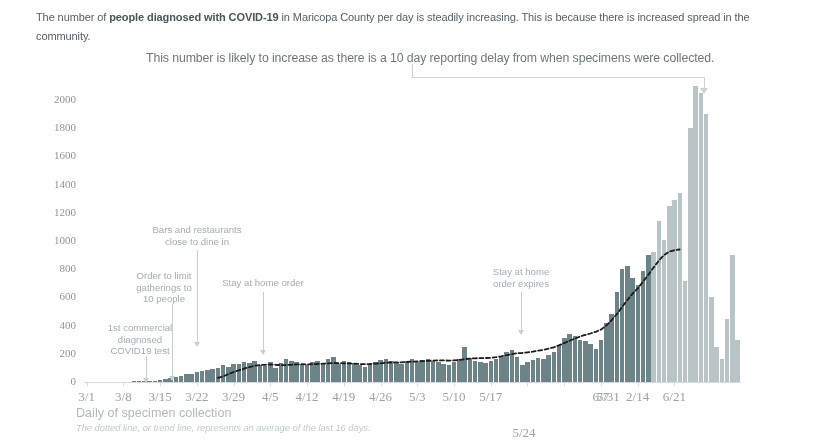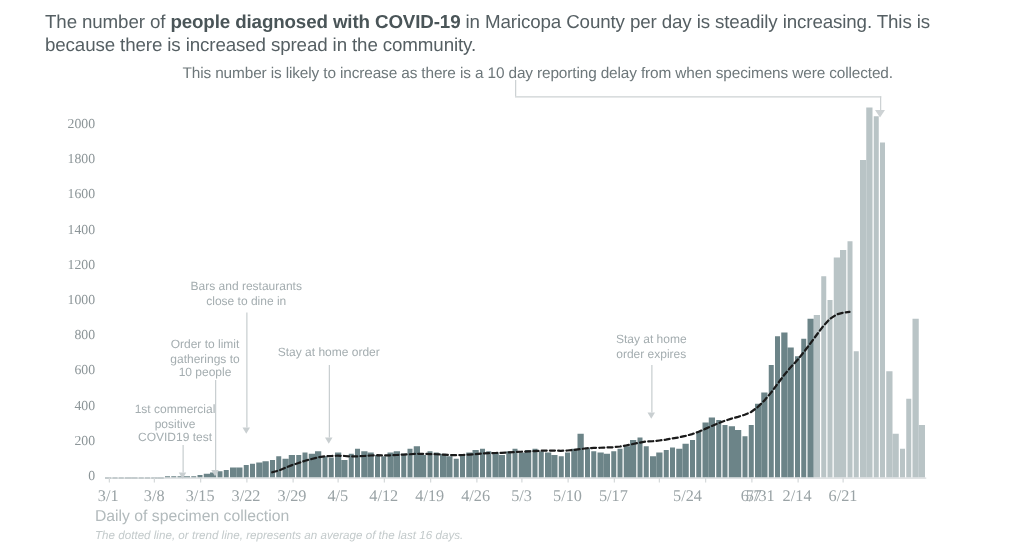--- a/index.html
+++ b/index.html
@@ -10,21 +10,21 @@
     font-family: "Liberation Sans", sans-serif;
     overflow: hidden;
     position: relative;
   }
   #page { position:relative; width:819px; height:442px; background:#fff;
           border-bottom: 3px solid #ffffff; }
 
   
   .headline {
     position:absolute; left:36px; top:8px; width:744px;
-    font-size:15px; line-height:19px; color:#555f63; font-weight:400;
+    font-size:11px; line-height:19px; color:#555f63; font-weight:400;
     letter-spacing:-0.1px;
   }
   .headline b { font-weight:700; color:#4a5558; }
   .subhead {
     position:absolute; left:146px; top:50px; width:620px;
     font-size:12.3px; line-height:17px; color:#6d777a; font-weight:400;
     letter-spacing:-0.1px;
   }
 
   
@@ -271,35 +271,35 @@
         <div class="xtick" style="left: 317.776px;">4/19</div>
         <div class="tickmark" style="left: 343.776px;"></div>
         <div class="xtick" style="left: 354.512px;">4/26</div>
         <div class="tickmark" style="left: 380.512px;"></div>
         <div class="xtick" style="left: 391.248px;">5/3</div>
         <div class="tickmark" style="left: 417.248px;"></div>
         <div class="xtick" style="left: 427.984px;">5/10</div>
         <div class="tickmark" style="left: 453.984px;"></div>
         <div class="xtick" style="left: 464.72px;">5/17</div>
         <div class="tickmark" style="left: 490.72px;"></div>
-        <div class="xtick" style="left: 524px;">5/24</div>
+        <div class="xtick" style="left: 498px; margin-top: 36px;">5/24</div>
         <div class="tickmark" style="left: 527.456px;"></div>
         <div class="xtick" style="left: 538.192px; margin-left: 44px;">5/31</div>
         <div class="tickmark" style="left: 564.192px;"></div>
         <div class="xtick" style="left: 574.928px;">6/7</div>
         <div class="tickmark" style="left: 600.928px;"></div>
         <div class="xtick" style="left: 611.664px;">2/14</div>
         <div class="tickmark" style="left: 637.664px;"></div>
         <div class="xtick" style="left: 648.4px;">6/21</div>
         <div class="tickmark" style="left: 674.4px;"></div>
       </div>
     <div id="annos">
         <div class="anno" style="left: 80px; top: 322px; width: 120px;">
           <div>1st commercial</div>
-          <div>positive</div>
+          <div>diagnosed</div>
           <div>COVID19 test</div>
         </div>
         <div class="anno-arrow" style="left: 146px; top: 356px; height: 22px;"></div>
         <div class="anno-head" style="left: 143px; top: 378px;"></div>
         <div class="anno" style="left: 104px; top: 270px; width: 120px;">
           <div>Order to limit</div>
           <div>gatherings to</div>
           <div>10 people</div>
         </div>
         <div class="anno-arrow" style="left: 172px; top: 304px; height: 72px;"></div>

